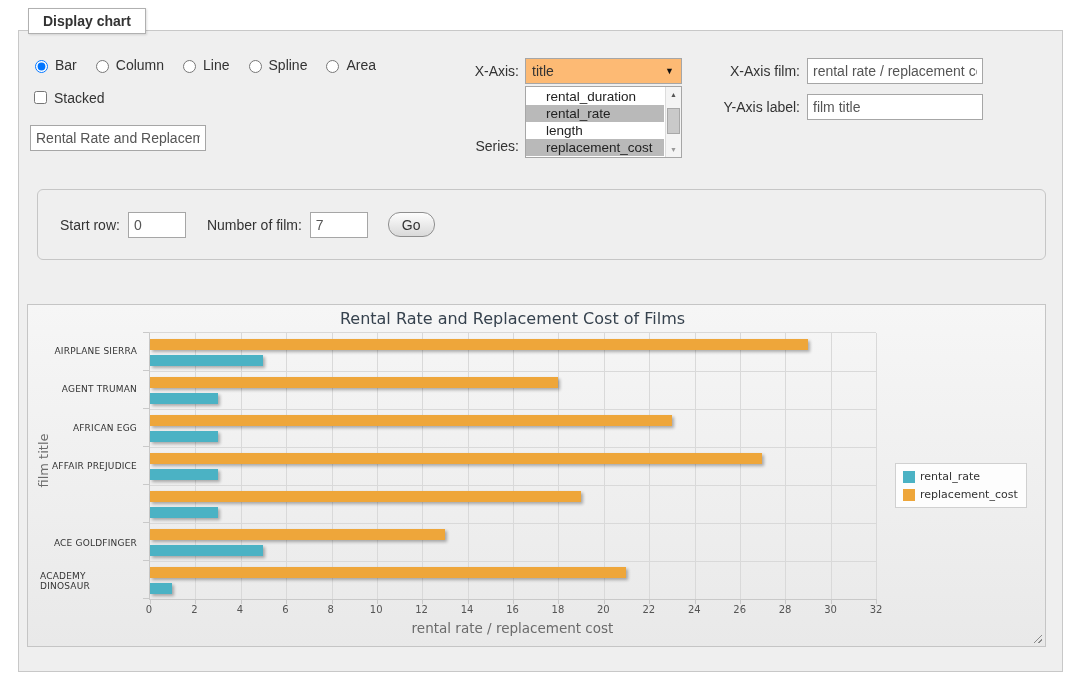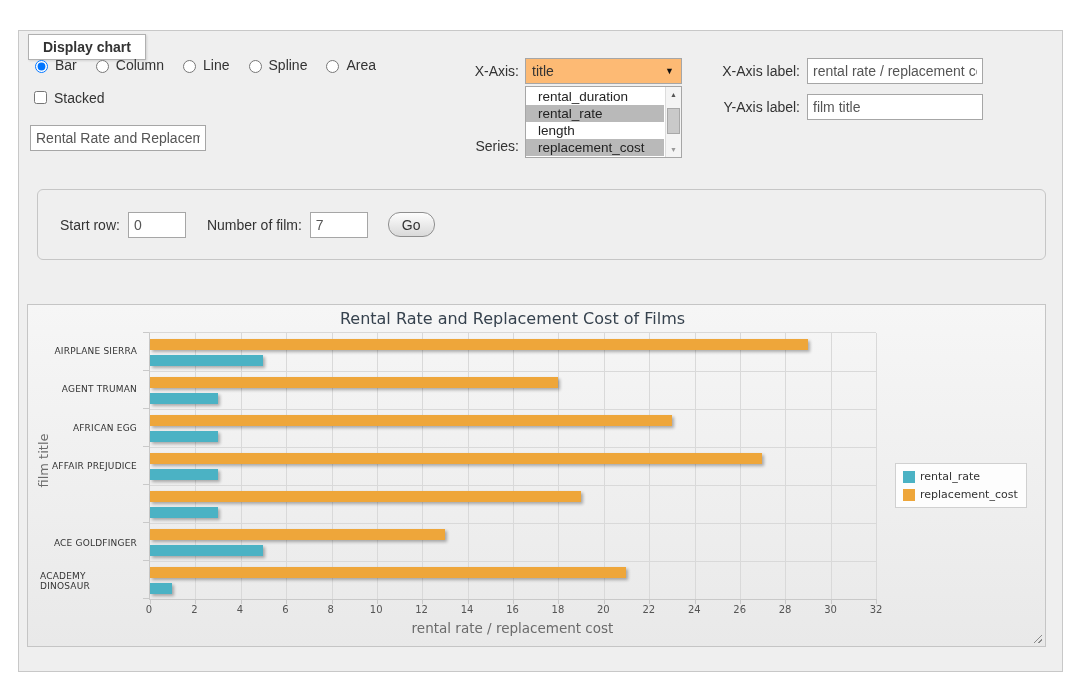--- a/index.html
+++ b/index.html
@@ -6,21 +6,20 @@
   html,body { margin:0; padding:0; background:#ffffff; font-family:"Liberation Sans", sans-serif; }
   .panel {
     position:relative; margin:30px 18px 0 18px; height:642px;
     background:#efefef; border:1px solid #c8c8c8;
   }
   .panel-legend {
     position:absolute; top:-23px; left:9px;
     background:#ffffff; border:1px solid #b0b0b0;
     padding:4px 14px; font-size:14px; font-weight:bold; color:#333;
     box-shadow:1px 1px 2px rgba(0,0,0,0.12);
-    margin-top:26px;
   }
   .lbl { font-size:14px; color:#333; white-space:nowrap; }
   input[type="text"] {
     border:1px solid #a6a6a6; background:#fff; color:#555;
     font-family:"Liberation Sans", sans-serif; font-size:14px;
     height:26px; padding:2px 5px;
   }
   
   .radio-row { position:absolute; left:11px; top:26px; display:flex; align-items:center; gap:14px; }
   .radio-row label, .check-row label { display:flex; align-items:center; gap:4px; font-size:14px; color:#333; }
@@ -31,21 +30,21 @@
   .select-wrap { position:relative; width:157px; height:26px; border:1px solid #a6a6a6; background:#fdba74; }
   .select-wrap select {
     appearance:none; -webkit-appearance:none; border:0; outline:none; background:transparent;
     width:100%; height:100%; padding:0 22px 0 6px; font-size:14px; color:#333;
     font-family:"Liberation Sans", sans-serif;
   }
   .select-arrow { position:absolute; right:7px; top:50%; transform:translateY(-50%); font-size:9px; color:#111; pointer-events:none; }
   .series-row { position:absolute; left:380px; top:55px; width:283px; height:72px; display:flex; justify-content:flex-end; align-items:flex-end; gap:6px; }
   .listbox { position:relative; width:157px; height:72px; background:#fff; border:1px solid #a6a6a6; overflow:hidden; }
   .listbox .opts { position:absolute; left:0; top:1px; right:17px; bottom:0; }
-  .opt { height:17px; line-height:17px; padding-left:12px; font-size:13.5px; color:#222; white-space:nowrap; }
+  .opt { height:17px; line-height:17px; padding-left:20px; font-size:13.5px; color:#222; white-space:nowrap; }
   .opt.selected { background:#b9b9b9; }
   .sbar { position:absolute; right:0; top:0; bottom:0; width:16px; background:#f4f4f4; border-left:1px solid #dcdcdc; }
   .sbar .btn { position:absolute; left:0; right:0; height:15px; display:flex; align-items:center; justify-content:center; font-size:7px; color:#555; }
   .sbar .btn.up { top:0; }
   .sbar .btn.down { bottom:0; color:#9a9a9a; }
   .sbar .thumb { position:absolute; left:1px; right:1px; top:21px; height:26px; background:#c9c9c9; border:1px solid #a8a8a8; }
   
   .axis-label-row { position:absolute; width:404px; left:560px; display:flex; justify-content:flex-end; align-items:center; gap:7px; }
   .axis-label-row input { width:176px; }
   .row-x { top:27px; }
@@ -151,21 +150,21 @@
         </div>
       <div class="sbar">
         <div class="btn up">▲</div>
         <div class="thumb"></div>
         <div class="btn down">▼</div>
       </div>
     </div>
   </div>
 
   <div class="axis-label-row row-x">
-    <span class="lbl">X-Axis label:</span>
+    <span class="lbl">X-Axis film:</span>
     <input type="text" value="rental rate / replacement cost" style="">
   </div>
 
   <div class="axis-label-row row-y">
     <span class="lbl">Y-Axis label:</span>
     <input type="text" value="film title" style="">
   </div>
 
   <div class="rows-box">
     <span class="lbl">Start row:</span>

